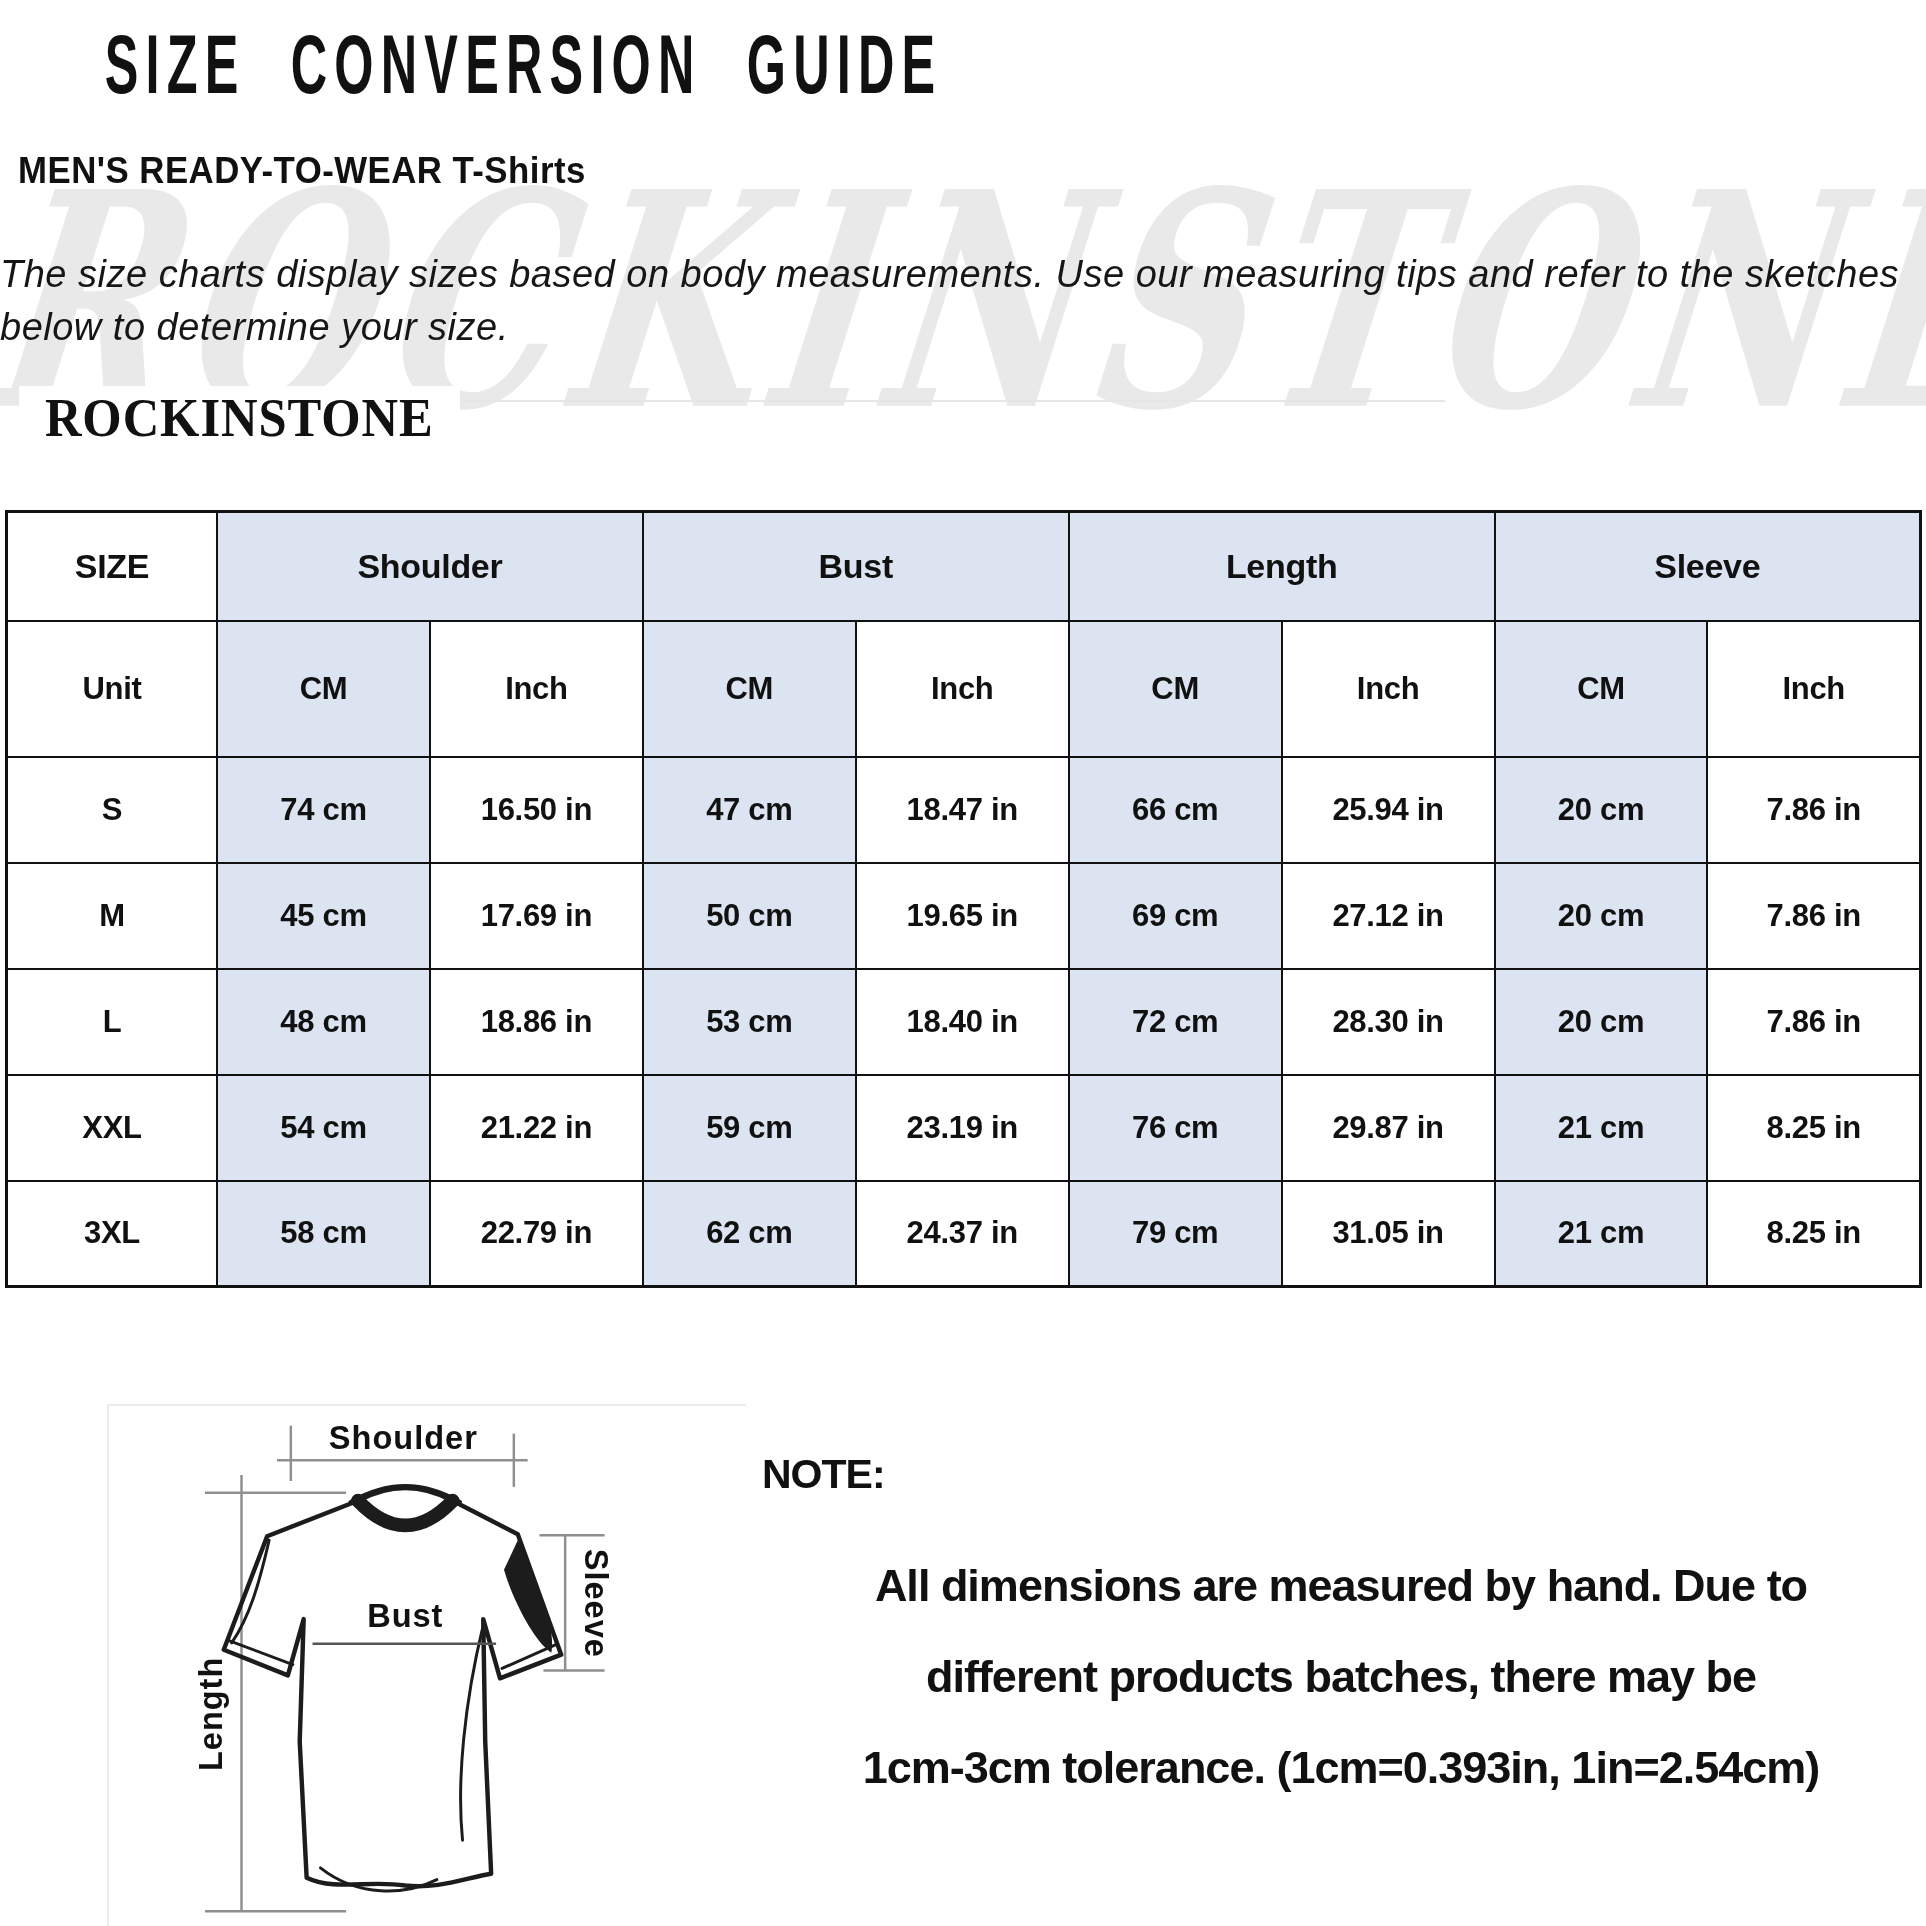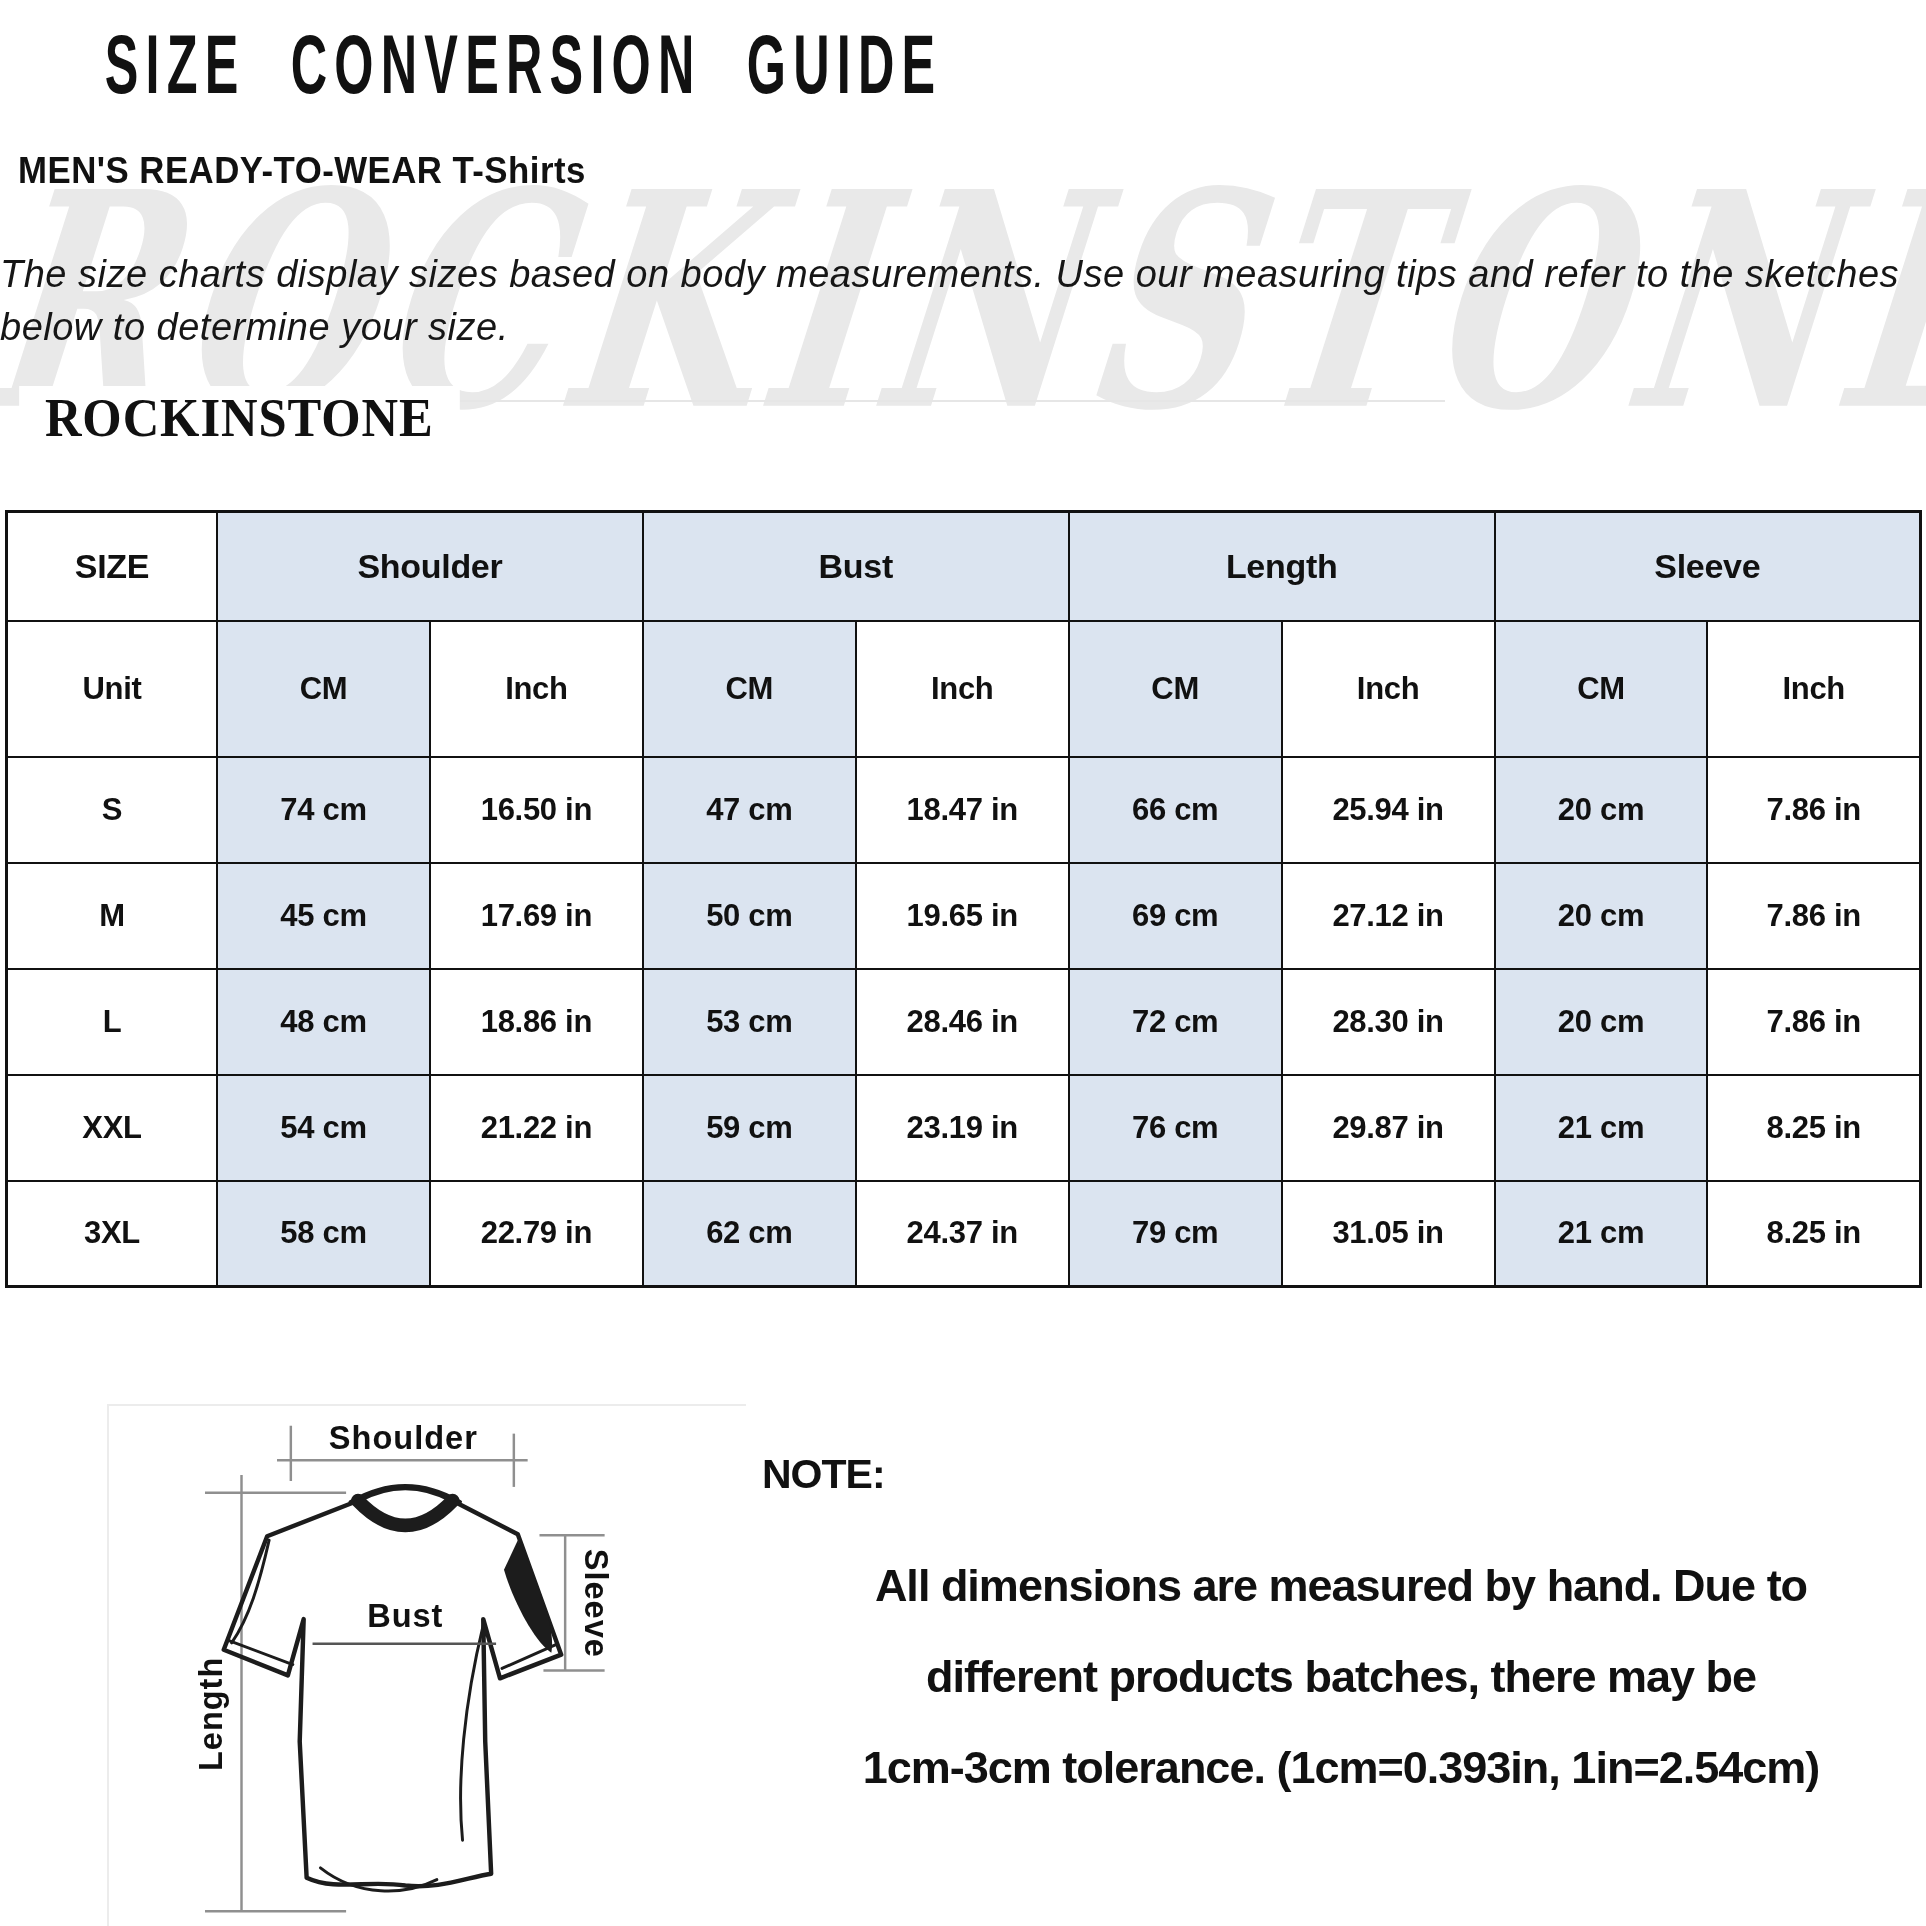--- a/index.html
+++ b/index.html
@@ -130,21 +130,21 @@
         <td class="sh">69 cm</td>
         <td>27.12 in</td>
         <td class="sh">20 cm</td>
         <td>7.86 in</td>
       </tr>
       <tr class="d">
         <td>L</td>
         <td class="sh">48 cm</td>
         <td>18.86 in</td>
         <td class="sh">53 cm</td>
-        <td>28.46 in</td>
+        <td>18.40 in</td>
         <td class="sh">72 cm</td>
         <td>28.30 in</td>
         <td class="sh">20 cm</td>
         <td>7.86 in</td>
       </tr>
       <tr class="d">
         <td>XXL</td>
         <td class="sh">54 cm</td>
         <td>21.22 in</td>
         <td class="sh">59 cm</td>

